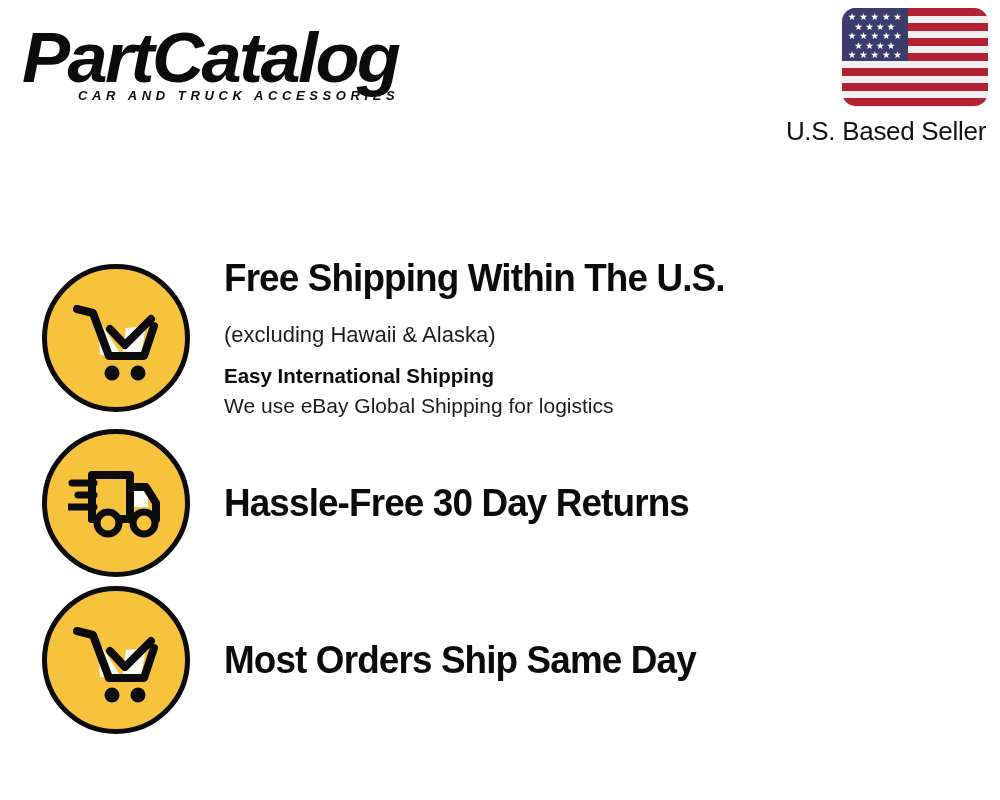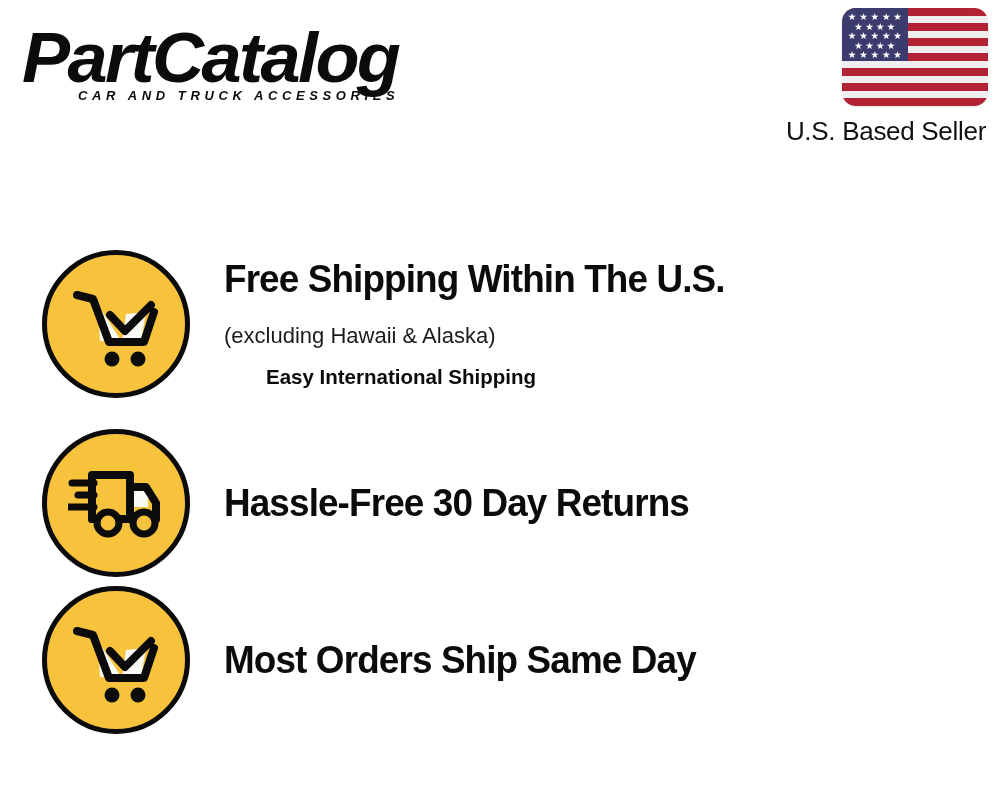--- a/index.html
+++ b/index.html
@@ -129,21 +129,21 @@
     top: 232px;
     width: 1000px;
   }
   .feature-row {
     position: absolute;
     left: 0;
     width: 1000px;
     display: flex;
     align-items: center;
   }
-  .feature-row.row-1 { top: 2px;   height: 180px; }
+  .feature-row.row-1 { top: 16px;   height: 180px; }
   .feature-row.row-2 { top: 191px; height: 160px; align-items: center; }
   .feature-row.row-3 { top: 348px; height: 160px; justify-content: space-between; }
 
   .icon-badge {
     flex: 0 0 auto;
     width: 148px;
     height: 148px;
     margin-left: 42px;
     border-radius: 50%;
     background: #f7c33c;
@@ -178,21 +178,20 @@
     margin-top: 20px;
     white-space: nowrap;
   }
   .feat-sub2-title {
     font-size: 20.5px;
     font-weight: bold;
     line-height: 28px;
     color: #0b0b0b;
     margin-top: 12px;
     white-space: nowrap;
-    margin-left: 42px;
   }
   .feat-sub2-body {
     font-size: 21px;
     font-weight: normal;
     line-height: 29px;
     color: #1b1b1b;
     margin-top: 1px;
     white-space: nowrap;
   }
 </style>
@@ -274,20 +273,21 @@
         <path d="M31 32 L84 38" fill="none" stroke="#0b0b0b" stroke-width="0"></path>
         <path d="M42 36 L57 52 L83 26" fill="none" stroke="#0b0b0b" stroke-width="8" stroke-linecap="round" stroke-linejoin="round"></path>
         <circle cx="44" cy="80" r="7.5" fill="#0b0b0b"></circle>
         <circle cx="70" cy="80" r="7.5" fill="#0b0b0b"></circle>
       </svg>
     </div>
     <div class="feature-text">
       <div class="feat-title">Free Shipping Within The U.S.</div>
       <div class="feat-sub">(excluding Hawaii &amp; Alaska)</div>
       <div class="feat-sub2-title">Easy International Shipping</div>
+      <div class="feat-sub2-body">We use eBay Global Shipping for logistics</div>
     </div>
   </div>
 
   <div class="feature-row row-2">
     <div class="icon-badge">
       <svg width="96" height="76" viewBox="0 0 96 76" aria-hidden="true">
         <path d="M66 24 L80 24 L80 42 L66 42 Z" fill="#FBFBF6"></path>
         <path d="M24 10 L62 10 L62 54 L24 54 Z" fill="none" stroke="#0b0b0b" stroke-width="8" stroke-linejoin="round"></path>
         <path d="M62 22 L78 22 L88 38 L88 54 L62 54 Z" fill="none" stroke="#0b0b0b" stroke-width="8" stroke-linejoin="round"></path>
         <path d="M24 54 L88 54" fill="none" stroke="#0b0b0b" stroke-width="8" stroke-linecap="round"></path>

